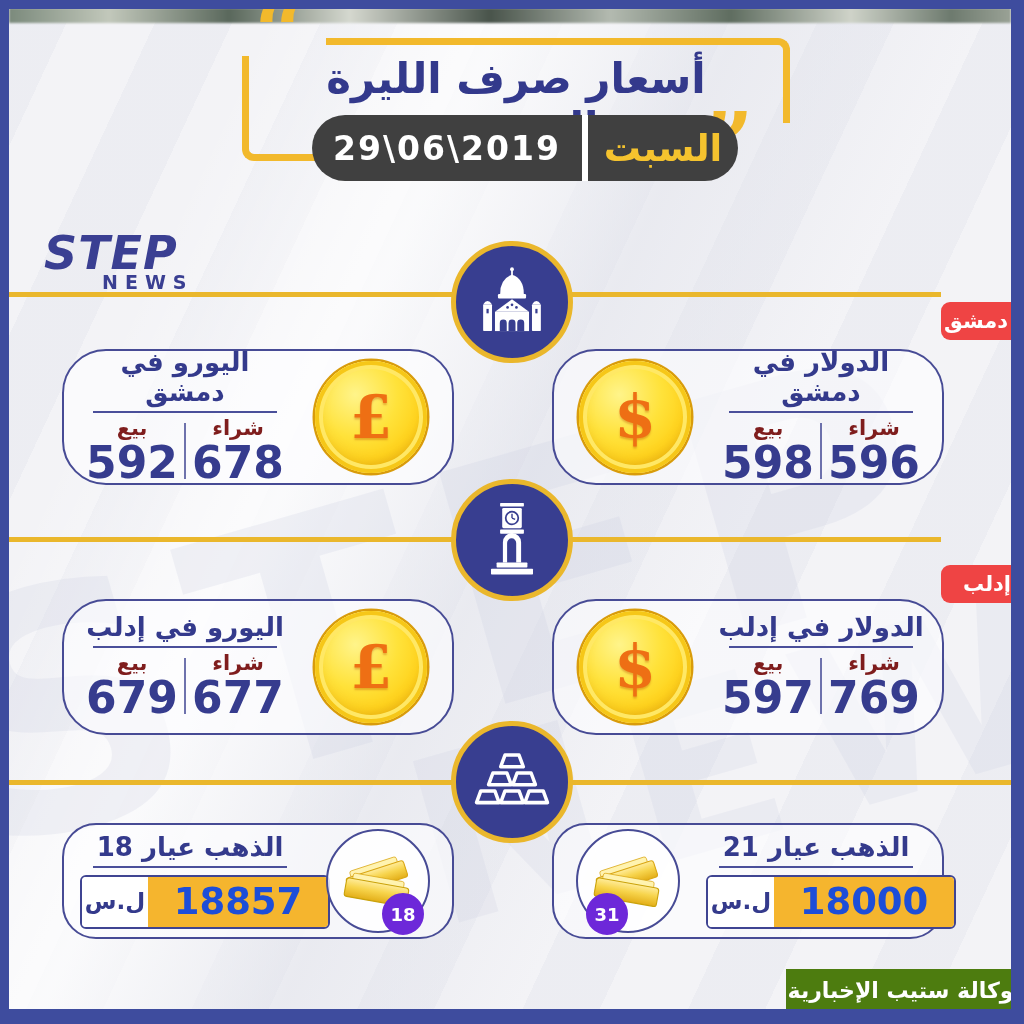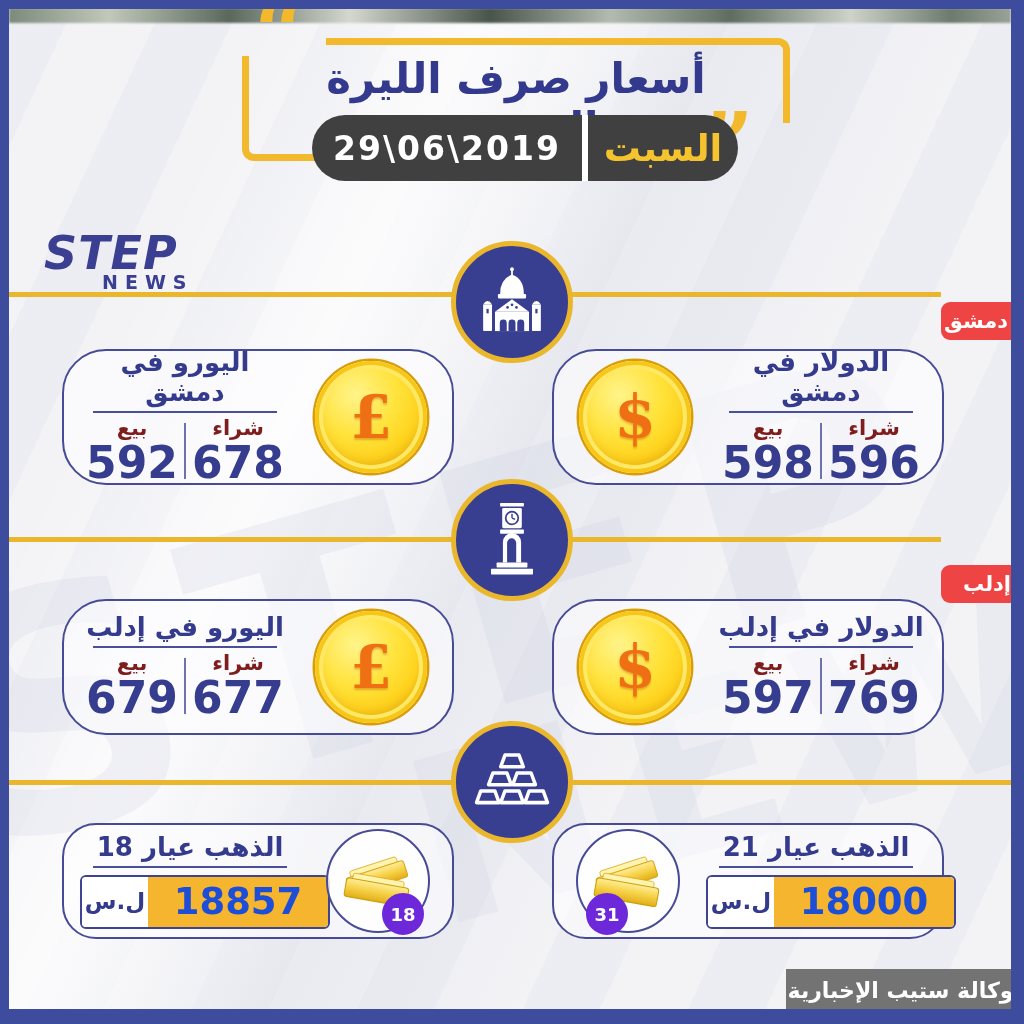--- a/index.html
+++ b/index.html
@@ -84,21 +84,21 @@
   .icon-right .karat-badge{left:auto;right:4px;}
   .gold-body{flex:1;min-width:0;padding:4px 10px;}
   .price-box{display:flex;height:50px;border:2.5px solid #3f4492;border-radius:6px;overflow:hidden;
       background:#fff;margin:7px auto 0;width:246px;}
   .price-num{flex:1;background:#f5b52e;color:#1d4ed8;font-size:37px;font-weight:bold;
       display:flex;align-items:center;justify-content:center;line-height:1;}
   .price-unit{width:66px;background:#ffffff;color:#343a8c;font-size:23px;font-weight:bold;
       display:flex;align-items:center;justify-content:center;line-height:1;}
 
   
-  .footer-block{position:absolute;right:9px;top:969px;left:786px;height:55px;background:#737373;z-index:55;
+  .footer-block{position:absolute;right:9px;top:969px;left:786px;height:55px;background:#4d7c0f;z-index:55;
       display:flex;align-items:center;justify-content:center;padding-bottom:13px;box-sizing:border-box;}
   .footer-text{color:#fff;font-size:22px;font-weight:bold;}
 </style>
 </head>
 <body>
 
 <div class="poster">
   <div class="bg-streaks"></div>
   <div class="photo-strip"></div>
 

